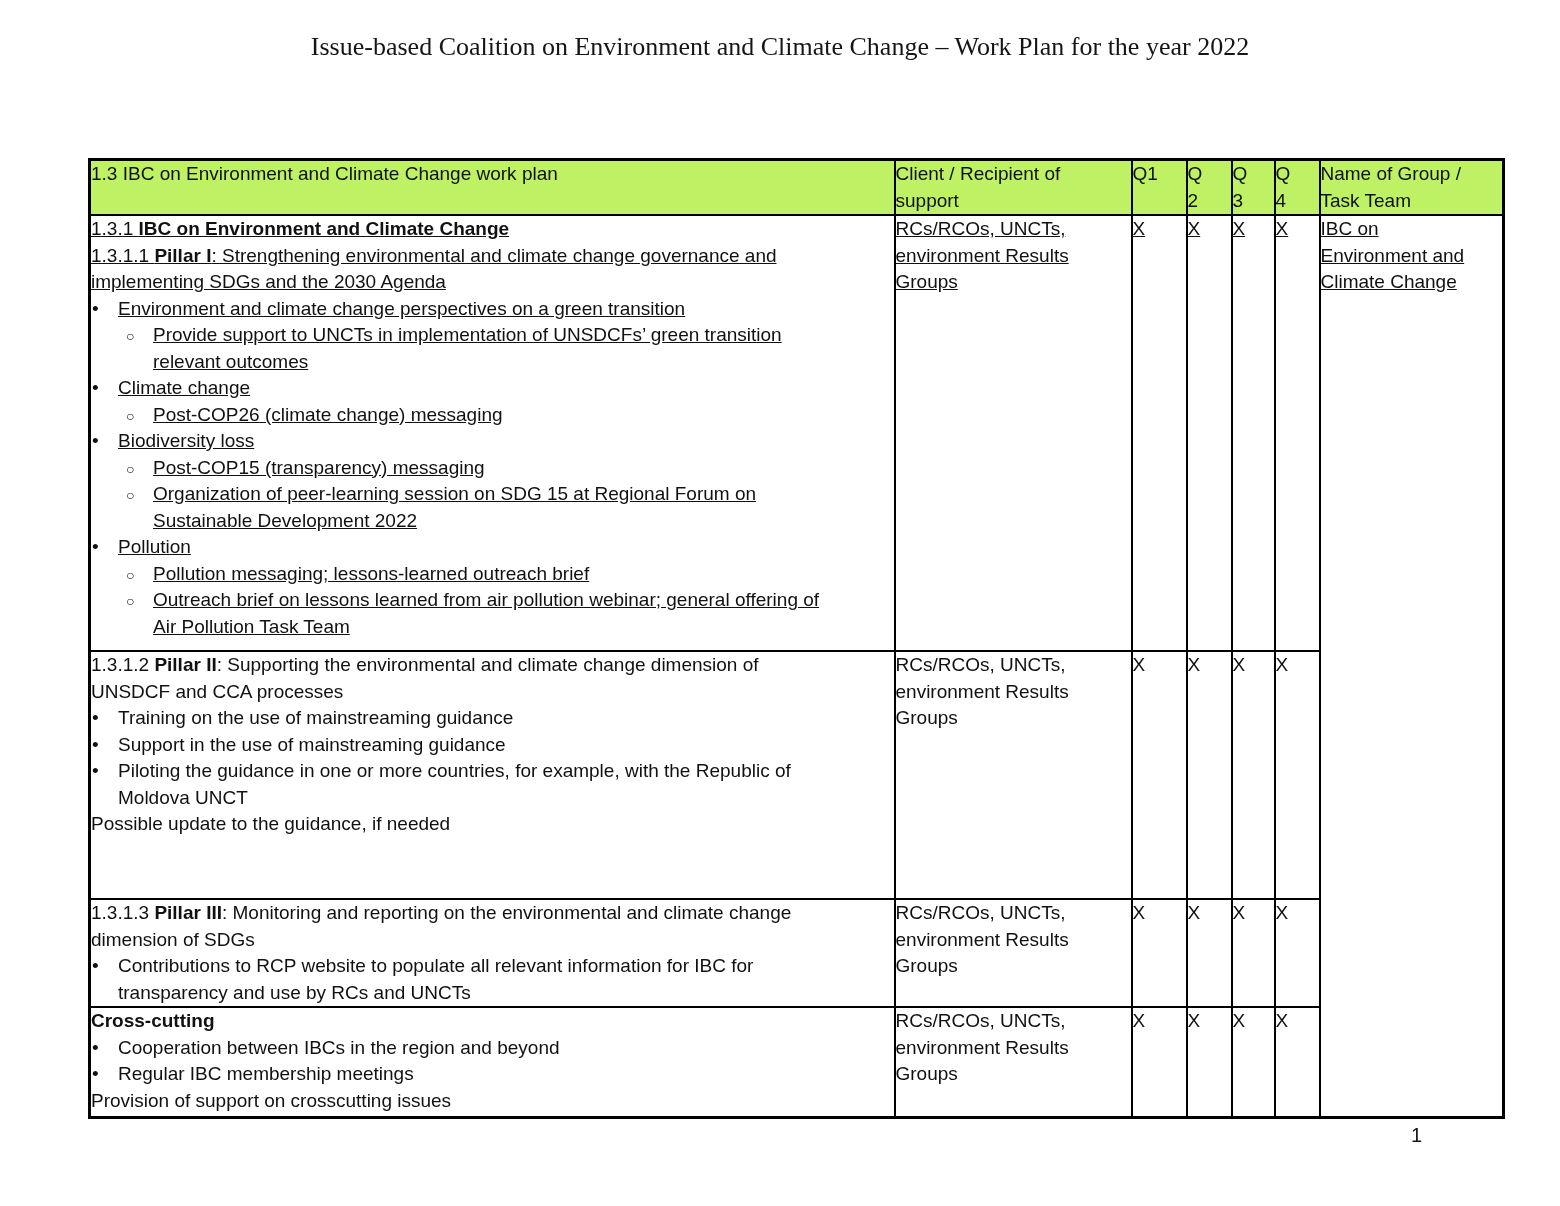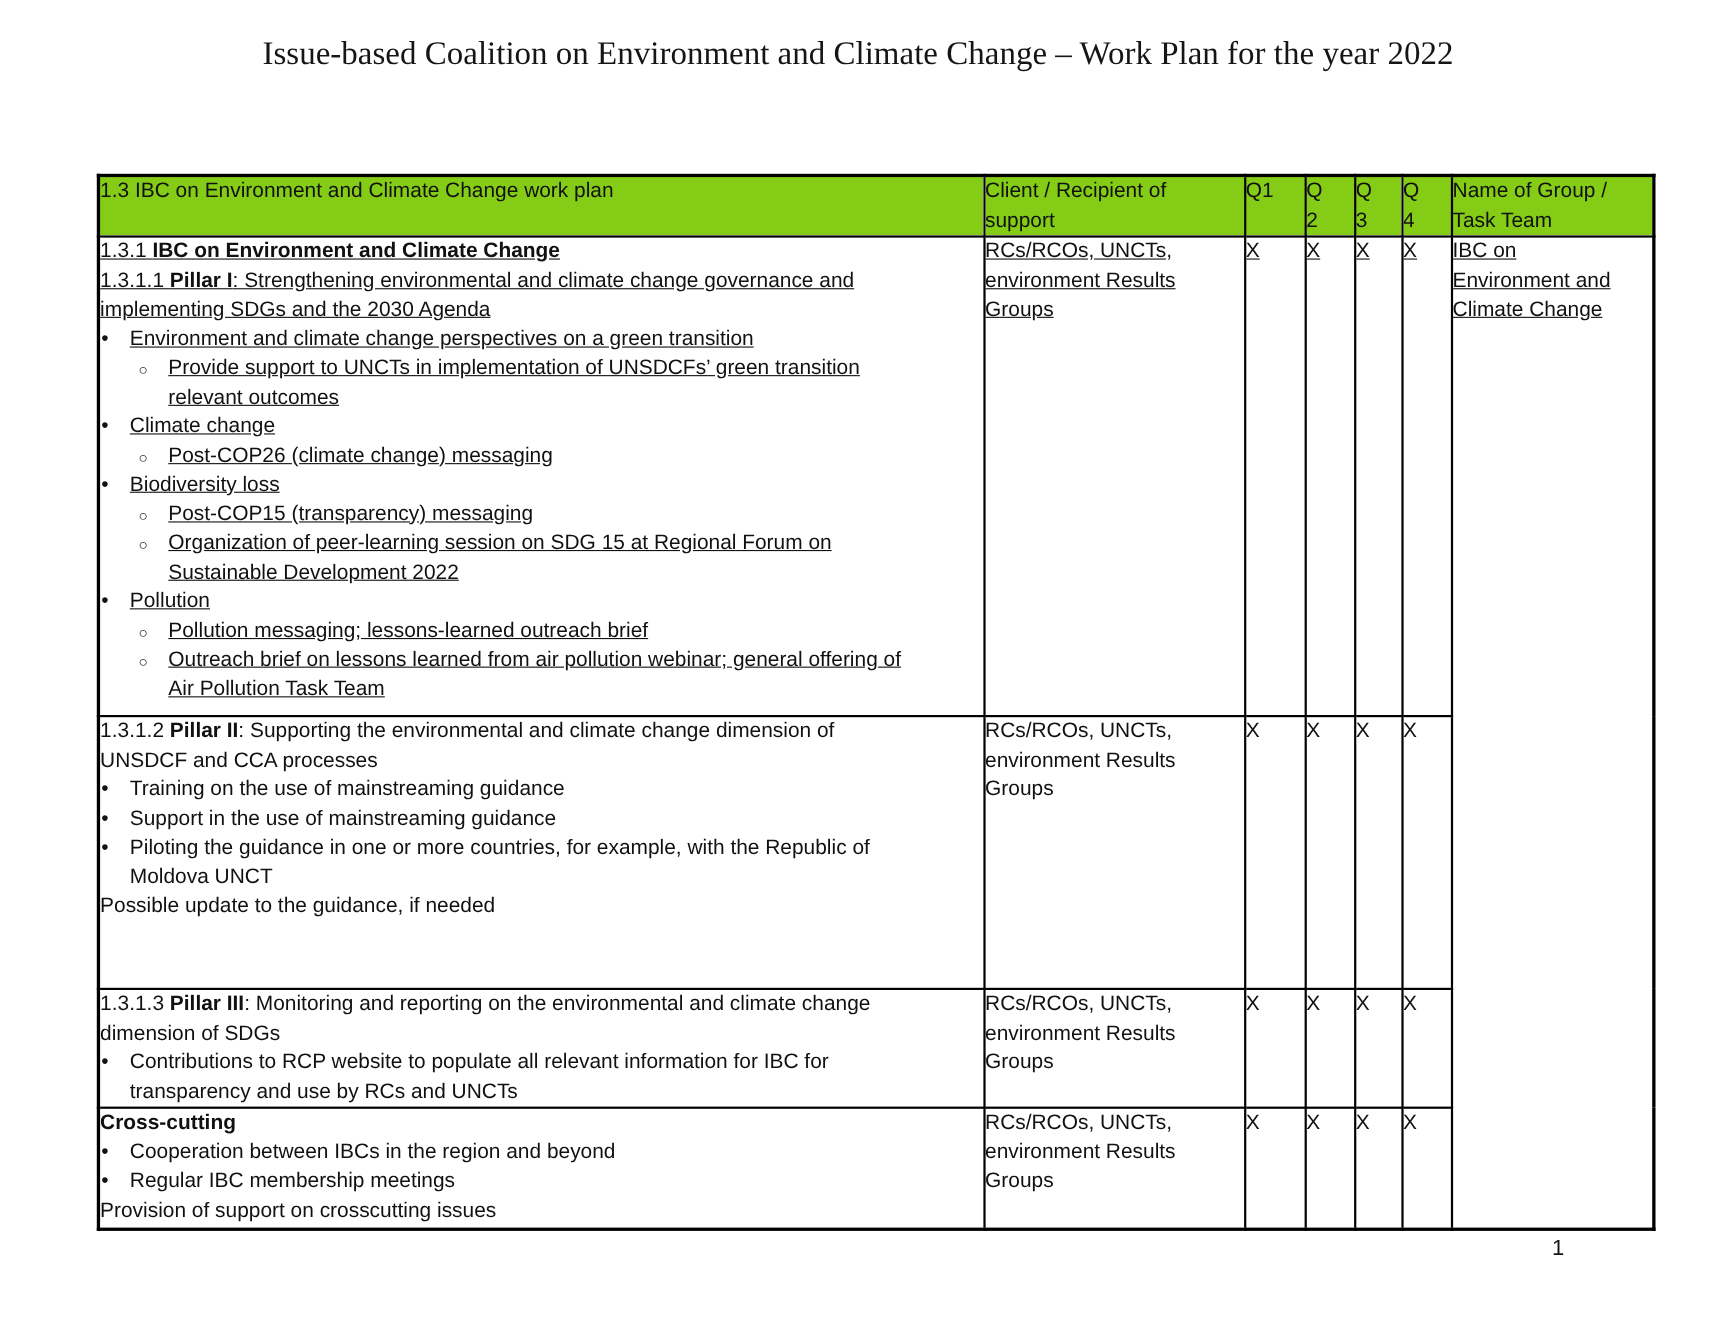--- a/index.html
+++ b/index.html
@@ -15,21 +15,21 @@
     color: #111111;
     overflow: hidden;
   }
   .doc-title {
     position: absolute;
     top: 32px;
     left: 0;
     width: 100%;
     text-align: center;
     font-family: "Liberation Serif", serif;
-    font-size: 30px;
+    font-size: 26px;
     font-weight: normal;
     color: #151515;
     white-space: pre-line;
   }
   table.workplan {
     position: absolute;
     left: 88px;
     top: 158px;
     width: 1414px;
     border-collapse: collapse;
@@ -45,21 +45,21 @@
     font-weight: normal;
     text-align: left;
     overflow: hidden;
   }
   thead tr { height: 54px; }
   tbody tr.row-0 { height: 436px; text-decoration: underline; }
   tbody tr.row-1 { height: 248px; margin-top: 42px; }
   tbody tr.row-2 { height: 96px; }
   tbody tr.row-3 { height: 110px; }
 
-  th.hdr { background: #84cc16; white-space: pre-line; }
+  th.hdr { background: #bef264; white-space: pre-line; }
   th.hdr-workplan { font-weight: bold; padding: 4px 8px 2px 8px; }
   th.hdr-client  { padding: 4px 8px 2px 10px; }
   th.hdr-q       { padding: 4px 2px 2px 12px; }
   th.hdr-group   { text-align: center; padding: 4px 4px 2px 4px; }
 
   td.task-cell   { padding: 5px 4px 2px 8px; }
   td.client-cell { padding: 5px 4px 2px 10px; white-space: pre-line; }
   td.q-cell      { padding: 5px 2px 2px 12px; }
   td.group-cell  { padding: 5px 4px 2px 4px; text-align: center; white-space: pre-line; }
 

